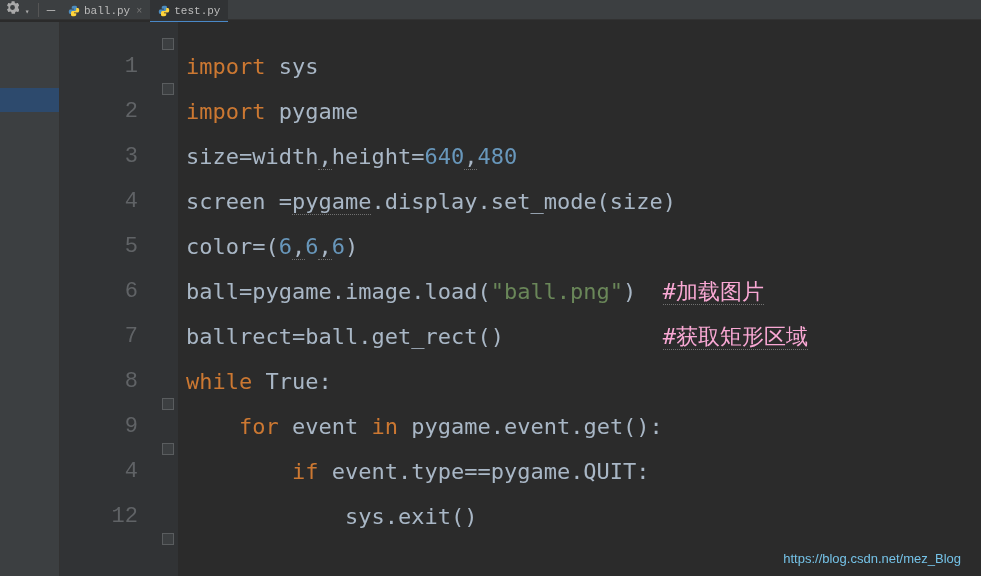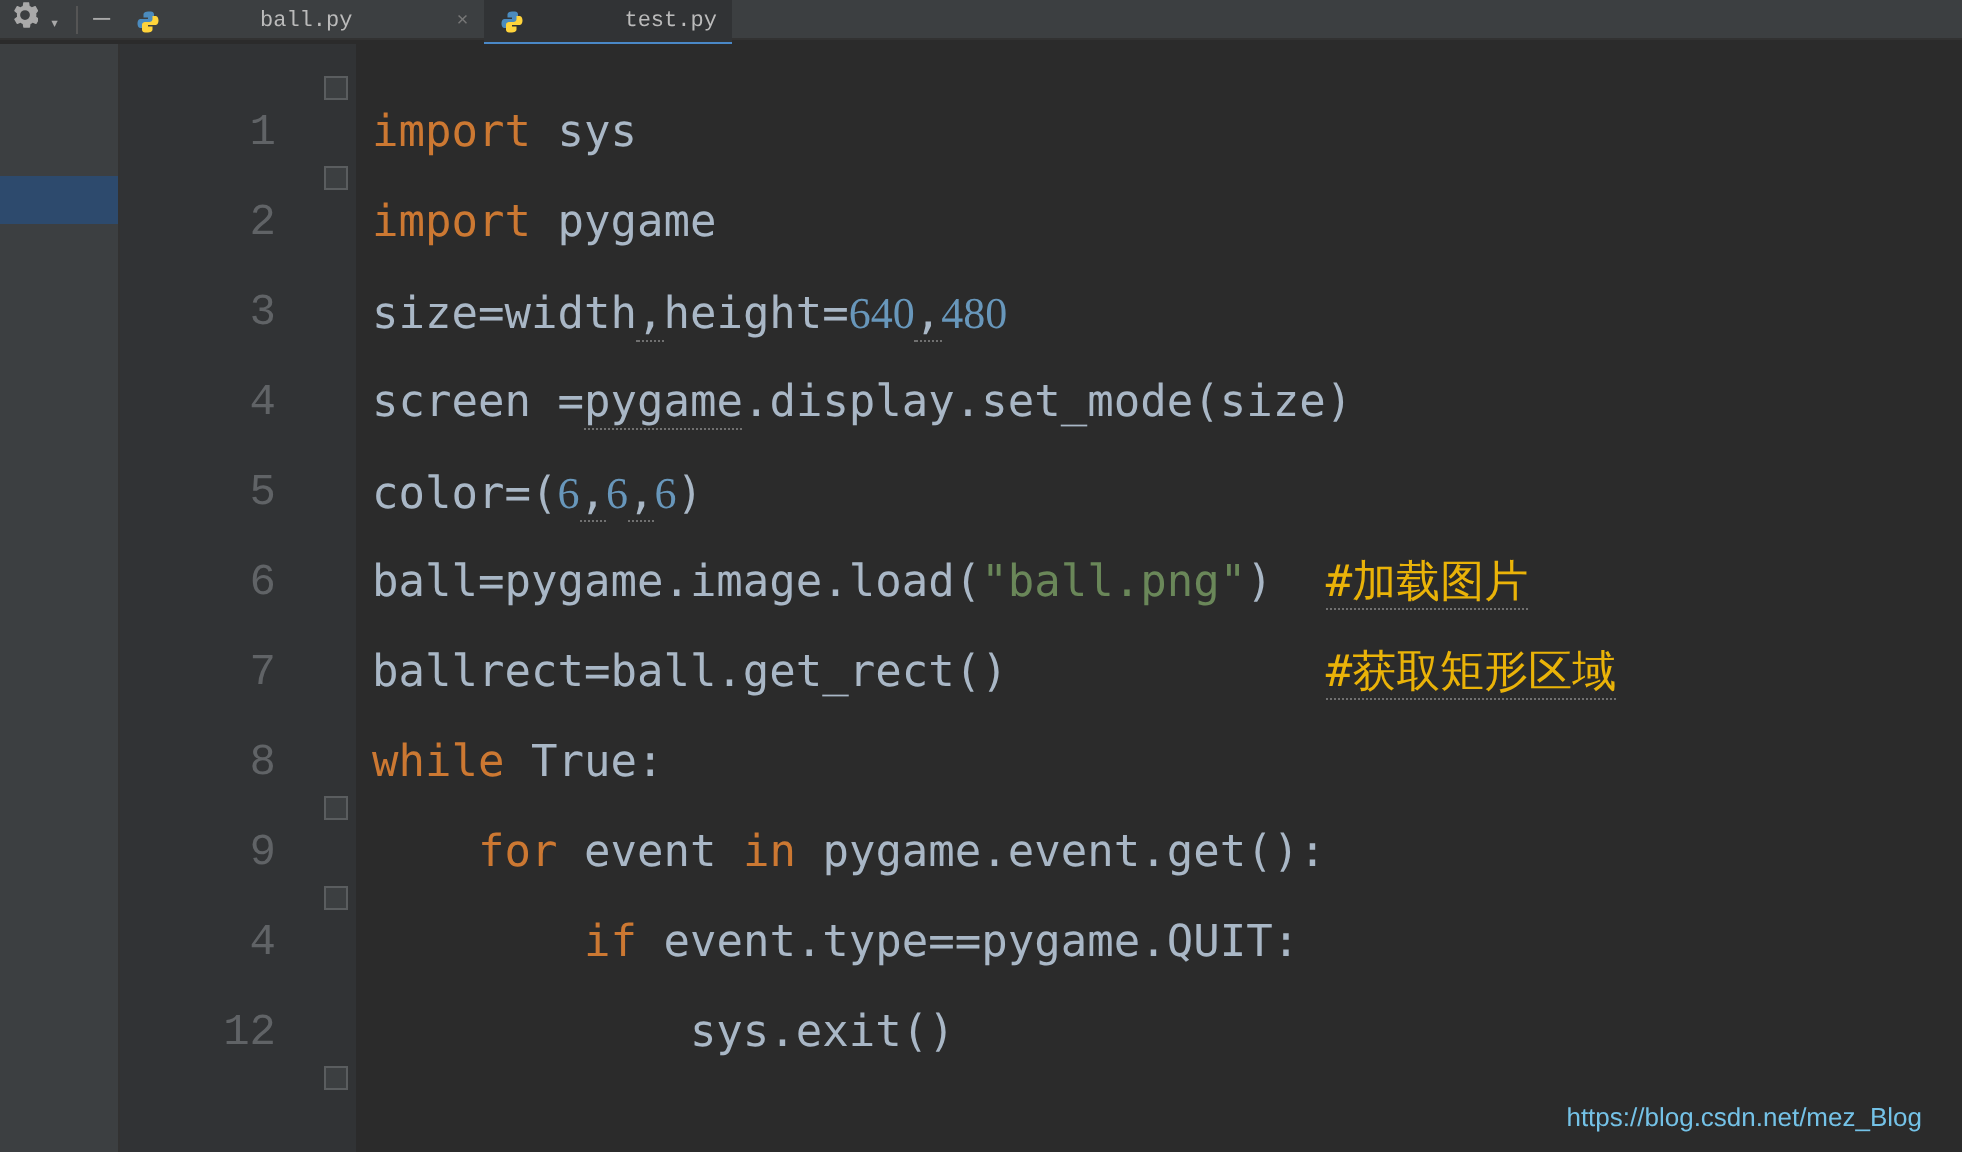--- a/index.html
+++ b/index.html
@@ -13,21 +13,21 @@
 }
 .gear { color:#a9a9a9; font-size:13px; cursor:pointer; }
 .divider-v { width:1px; height:14px; background:#555; margin:0 8px; }
 .dash { color:#a9a9a9; font-size:14px; cursor:pointer; }
 .tabs {
   position:absolute; left:60px; top:0; height:22px;
   display:flex; align-items:flex-end;
 }
 .tab {
   display:flex; align-items:center; height:22px; padding:0 8px;
-  font-size:11px; color:#bbb; cursor:pointer; position:relative;gap:46px;
+  font-size:11px; color:#bbb; cursor:pointer; position:relative;
 }
 .tab .py-icon { width:12px; height:12px; margin-right:4px; display:inline-block; }
 .tab .close-x { margin-left:6px; color:#777; font-size:10px; }
 .tab.active { background:#313335;margin-top:20px; }
 .tab.active::after {
   content:""; position:absolute; bottom:-1px; left:0; right:0; height:2px;
   background:#4a88c7;
 }
 .main { position:absolute; top:22px; left:0; right:0; bottom:0; display:flex; }
 .leftpanel { width:60px; background:#3c3f41; border-right:1px solid #323232; }
@@ -48,23 +48,23 @@
 .foldmark {
   position:absolute; left:2px; width:12px; height:12px;
   border:1px solid #5a5d5f; background:#3c3f41; transform:translateY(16px);
 }
 .code { flex:1; padding-top:22px; padding-left:8px; }
 .codeline {
   height:45px; line-height:45px; font-size:22px; white-space:pre;
   color:#a9b7c6; font-family:'SimSun','NSimSun', Consolas, monospace;
 }
 .kw { color:#cc7832;text-align:center; }
-.num { color:#6897bb;font-family:Liberation Serif, serif; }
+.num { color:#6897bb; }
 .str { color:#6a8759; }
-.cmt { color:#eab308; }
+.cmt { color:#f9a8d4; }
 .warn { border-bottom:1px dotted #707070; }
 .watermark {
   position:absolute; bottom:10px; right:20px; color:#7dd3fc;
   font-size:13px; font-family:Liberation Sans, sans-serif; opacity:0.9;
 }
 </style>
 </head>
 <body>
 
 <div class="toolbar">

